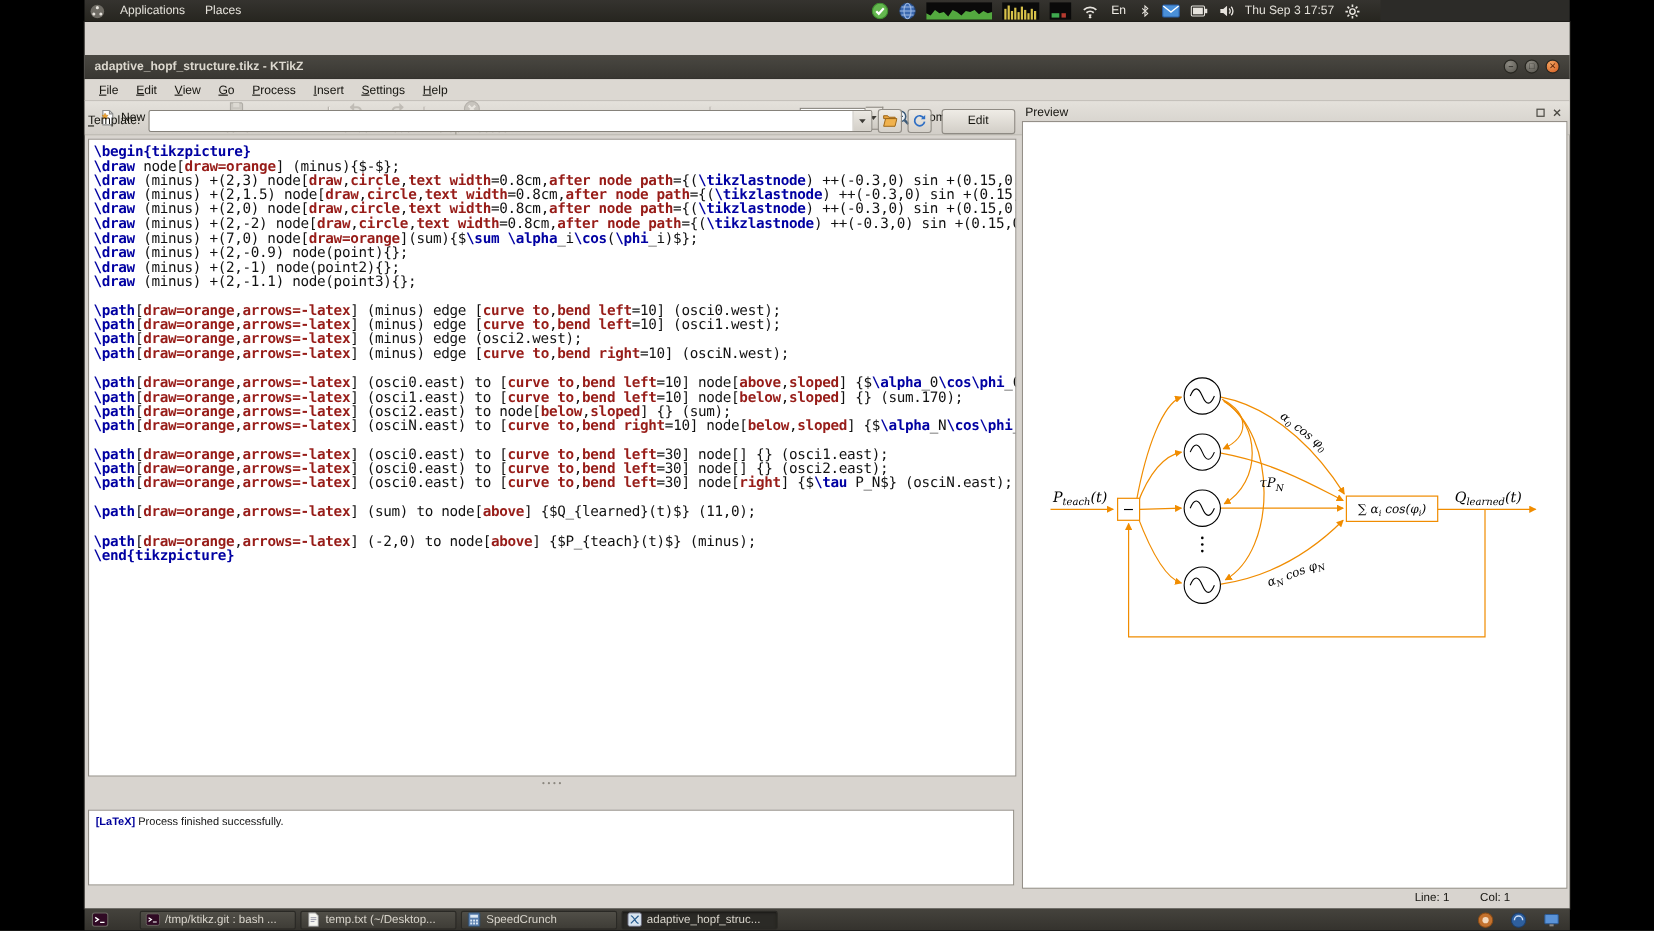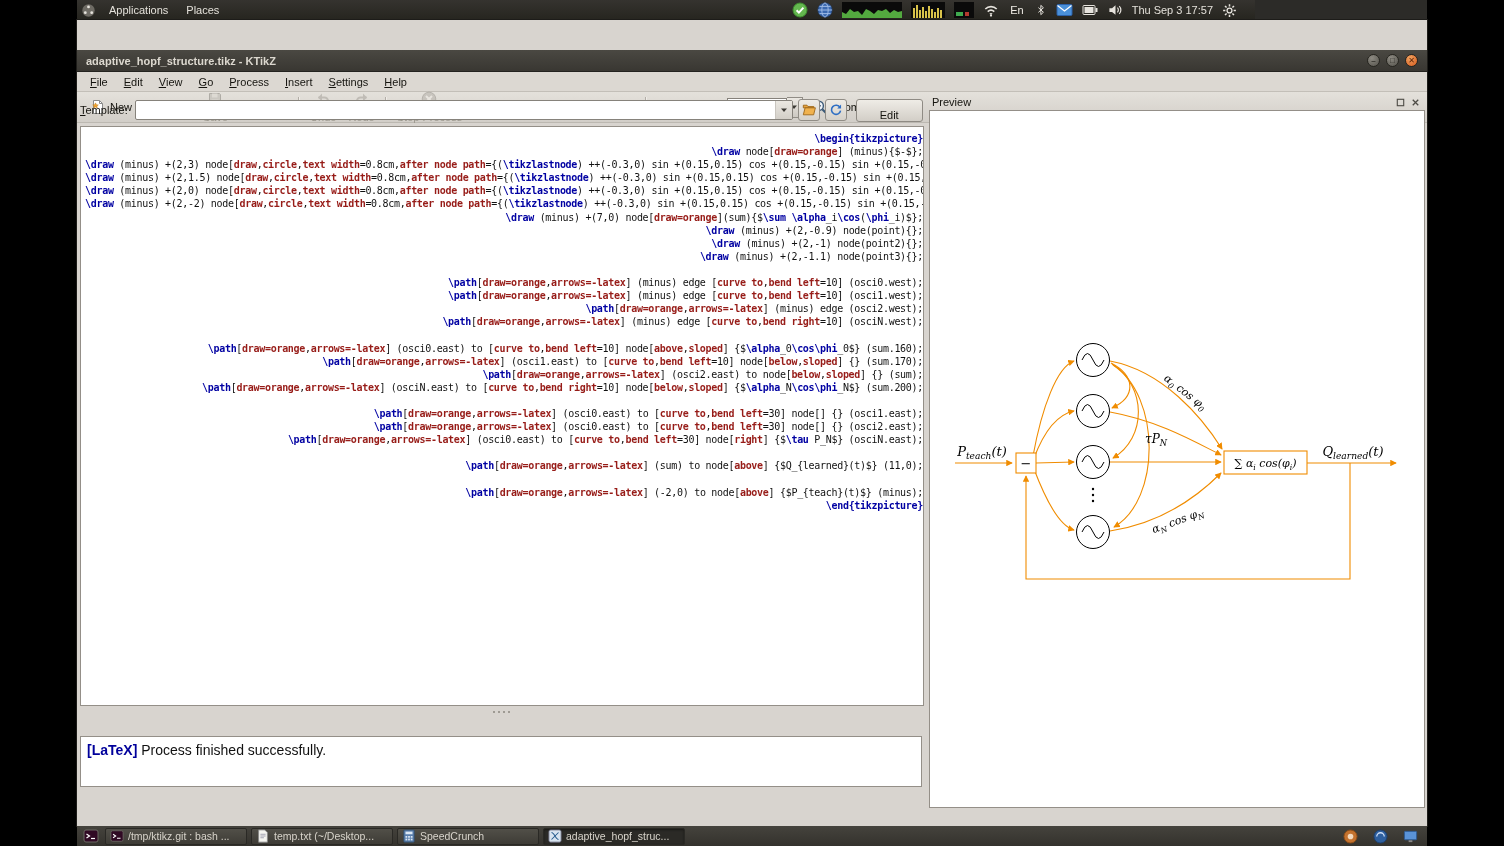--- a/index.html
+++ b/index.html
@@ -52,61 +52,61 @@
                 font-size:11px;color:#15140f;}
   .template-label{padding-right:7px;}
   .template-combo{width:658px;height:20px;background:#fff;border:1px solid #86827b;border-radius:2px;
                   display:flex;align-items:center;box-sizing:border-box;}
   .combo-arrow{margin-left:auto;width:16px;height:100%;display:flex;align-items:center;justify-content:center;
                border-left:1px solid #c9c5be;background:linear-gradient(#ebe8e2,#d3cfc8);}
   .small-btn{width:20px;height:20px;margin-left:5px;border:1px solid #918d86;border-radius:3px;
              background:linear-gradient(#efece6,#d5d1ca);display:flex;align-items:center;justify-content:center;}
   .small-btn svg{width:14px;height:14px;display:block;}
   .edit-btn{width:65px;height:21px;margin-left:9px;border:1px solid #8f8b84;border-radius:3px;
-            background:linear-gradient(#efece6,#d2cec7);display:flex;align-items:flex-end;justify-content:center;}
+            background:linear-gradient(#efece6,#d2cec7);display:flex;align-items:center;justify-content:center;}
 
   .editor{position:absolute;left:3px;top:106px;width:842px;height:578px;background:#fff;border:1px solid #948f88;
-          overflow:hidden;font-family:"DejaVu Sans Mono","Liberation Mono",monospace;font-size:10px;letter-spacing:-0.3px;
-          color:#111;text-align:right;}
+          overflow:hidden;font-family:"DejaVu Sans Mono","Liberation Mono",monospace;font-size:13px;letter-spacing:-0.3px;
+          color:#111;}
   .code-area{padding:5px 0 0 4px;}
   .code-line{height:13.1px;line-height:13.1px;white-space:pre;}
   .cmd{color:#0000a2;font-weight:bold;}
   .opt{color:#971c18;font-weight:bold;}
 
   .splitter-h{position:absolute;left:3px;top:684px;width:842px;height:15px;display:flex;align-items:center;
               justify-content:center;gap:3px;}
   .grip-dot{width:2px;height:2px;border-radius:50%;background:#8b877f;}
 
   .dock-header{position:absolute;display:flex;align-items:center;font-size:11px;color:#15140f;padding:0 3px;box-sizing:border-box;}
   .dock-btns{margin-left:auto;display:flex;gap:3px;padding-right:1px;}
   .dock-btn{width:12px;height:12px;display:flex;align-items:center;justify-content:center;}
   .dock-btn svg{display:block;}
 
   .messages-header{left:3px;top:699px;width:842px;height:17px;margin-top:44px;}
-  .messages-body{position:absolute;left:3px;top:716px;width:842px;height:51px;background:#fff;border:1px solid #948f88;
-                 box-sizing:border-box;font-size:14px;color:#111;}
+  .messages-body{position:absolute;left:3px;top:716px;width:842px;height:69px;background:#fff;border:1px solid #948f88;
+                 box-sizing:border-box;font-size:10px;color:#111;}
   .msg-line{padding:5px 6px;}
   .msg-tag{font-weight:bold;color:#00009b;}
 
   .splitter-v{position:absolute;left:845px;top:74px;width:7px;height:714px;}
 
   .preview-panel{position:absolute;left:852px;top:74px;width:496px;height:714px;}
   .preview-header{left:0;top:0;width:496px;height:16px;position:absolute;}
   .preview-body{position:absolute;left:0;top:16px;width:496px;height:698px;background:#fff;border:1px solid #948f88;
                 box-sizing:border-box;overflow:hidden;}
   .diagram{display:block;}
 
   .statusbar{position:absolute;left:0;top:786px;width:1350px;height:20px;display:flex;align-items:center;
              justify-content:flex-end;gap:28px;padding-right:54px;box-sizing:border-box;font-size:10.5px;color:#15140f;}
 
   
   .taskbar{position:absolute;left:0;bottom:0;width:1350px;height:20px;background:linear-gradient(#45433d,#34322d);
            display:flex;align-items:center;font-size:11px;color:#d8d4cb;}
   .tb-launcher{width:17px;height:16px;margin-left:6px;display:flex;}
-  .tasks{display:flex;gap:4px;margin-left:5px;}
+  .tasks{display:flex;gap:4px;margin-left:27px;}
   .task{width:142px;height:17px;display:flex;align-items:center;gap:4px;padding:0 4px;box-sizing:border-box;
         background:linear-gradient(#514f48,#3e3c36);border:1px solid #2a2925;border-radius:2px;overflow:hidden;}
   .task.active{background:#2b2a26;box-shadow:inset 0 1px 2px #1a1916;}
   .task-icon{width:14px;height:14px;flex:0 0 auto;display:flex;}
   .task-icon svg{width:14px;height:14px;}
   .task-label{white-space:nowrap;overflow:hidden;text-overflow:ellipsis;font-size:10.5px;}
   .task-right{margin-left:auto;display:flex;gap:15px;padding-right:9px;align-items:center;}
   .task-right span{display:flex;}
 </style>
 </head>
@@ -512,20 +512,24 @@
               <text id="lbl-pteach" x="52" y="361" text-anchor="middle" font-size="13"><tspan>P</tspan><tspan dy="3" font-size="70%">teach</tspan><tspan dy="-3">(t)</tspan></text>
               <text id="lbl-qlearned" x="423" y="361" text-anchor="middle" font-size="13"><tspan>Q</tspan><tspan dy="3" font-size="70%">learned</tspan><tspan dy="-3">(t)</tspan></text>
               <text id="lbl-tau" x="215" y="348" font-size="12"><tspan>τP</tspan><tspan dy="3" font-size="70%">N</tspan></text>
               <text id="lbl-a0" transform="translate(253 300) rotate(38)" text-anchor="middle" font-size="11"><tspan>α</tspan><tspan dy="3" font-size="70%">0</tspan><tspan dy="-3"> cos φ</tspan><tspan dy="3" font-size="70%">0</tspan></text>
               <text id="lbl-aN" transform="translate(249 429) rotate(-20)" text-anchor="middle" font-size="11"><tspan>α</tspan><tspan dy="3" font-size="70%">N</tspan><tspan dy="-3"> cos φ</tspan><tspan dy="3" font-size="70%">N</tspan></text>
             </g>
           </svg>
         </div>
       </div>
 
+      <div class="statusbar">
+        <span>Line: 1</span>
+        <span>Col: 1</span>
+      </div>
     </div>
 
     <div class="taskbar">
       <span class="tb-launcher">
         <svg viewBox="0 0 16 16">
             <rect x="1" y="2" width="14" height="12" rx="2" fill="#300a24" stroke="#6b6862"></rect>
             <path d="M3.5 6l3 2-3 2" stroke="#fff" fill="none" stroke-width="1.2"></path>
             <path d="M8 10.5h4" stroke="#fff" stroke-width="1.2"></path>
           </svg>
       </span>

